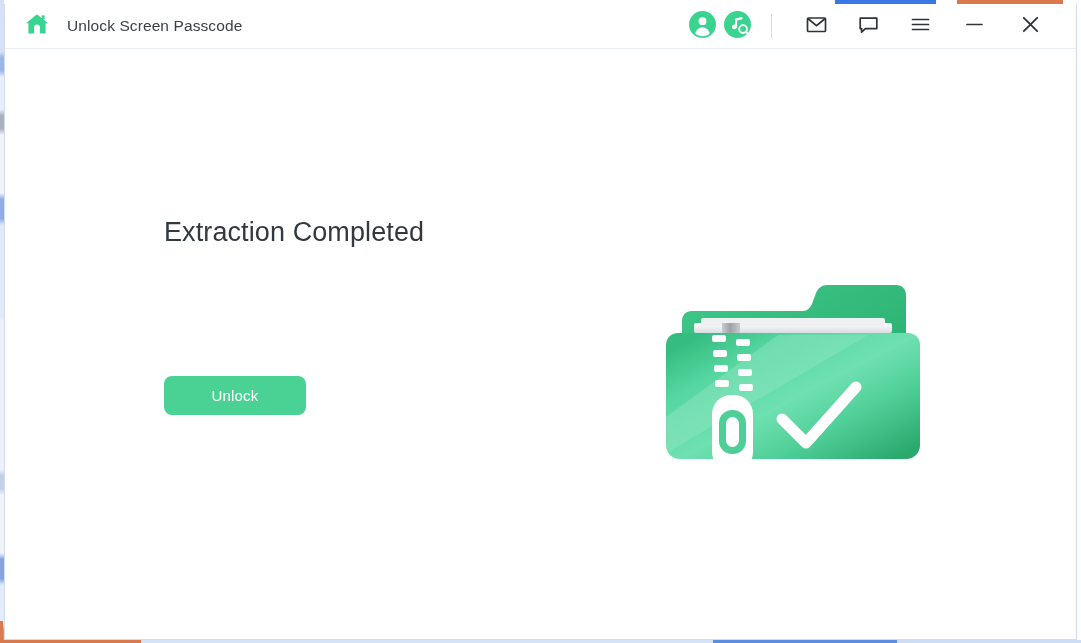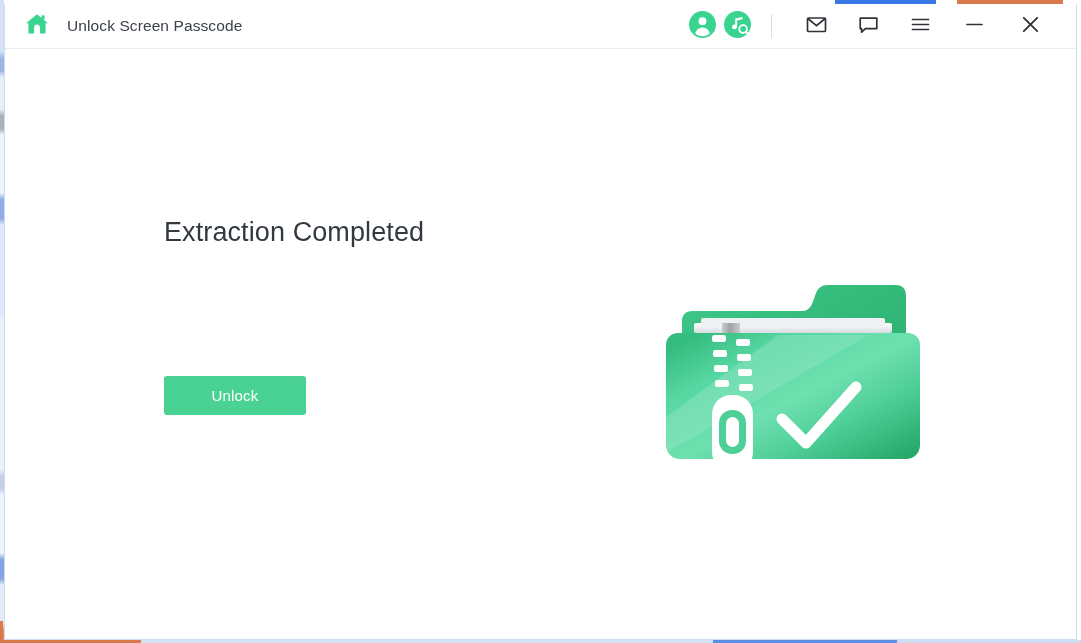--- a/index.html
+++ b/index.html
@@ -175,21 +175,21 @@
   }
   #note-label { color: #ee2b32; }
   #unlock-button {
     position: absolute;
     left: 0;
     top: 160px;
     width: 142px;
     height: 39px;
     background: #4ad295;
     border: none;
-    border-radius: 3px;
+    border-radius: 8px;
     color: #ffffff;
     font-size: 15px;
     font-family: "Liberation Sans", sans-serif;
     cursor: pointer;
     letter-spacing: .2px;
   }
 
   #illustration {
     position: absolute;
     left: 655px;

